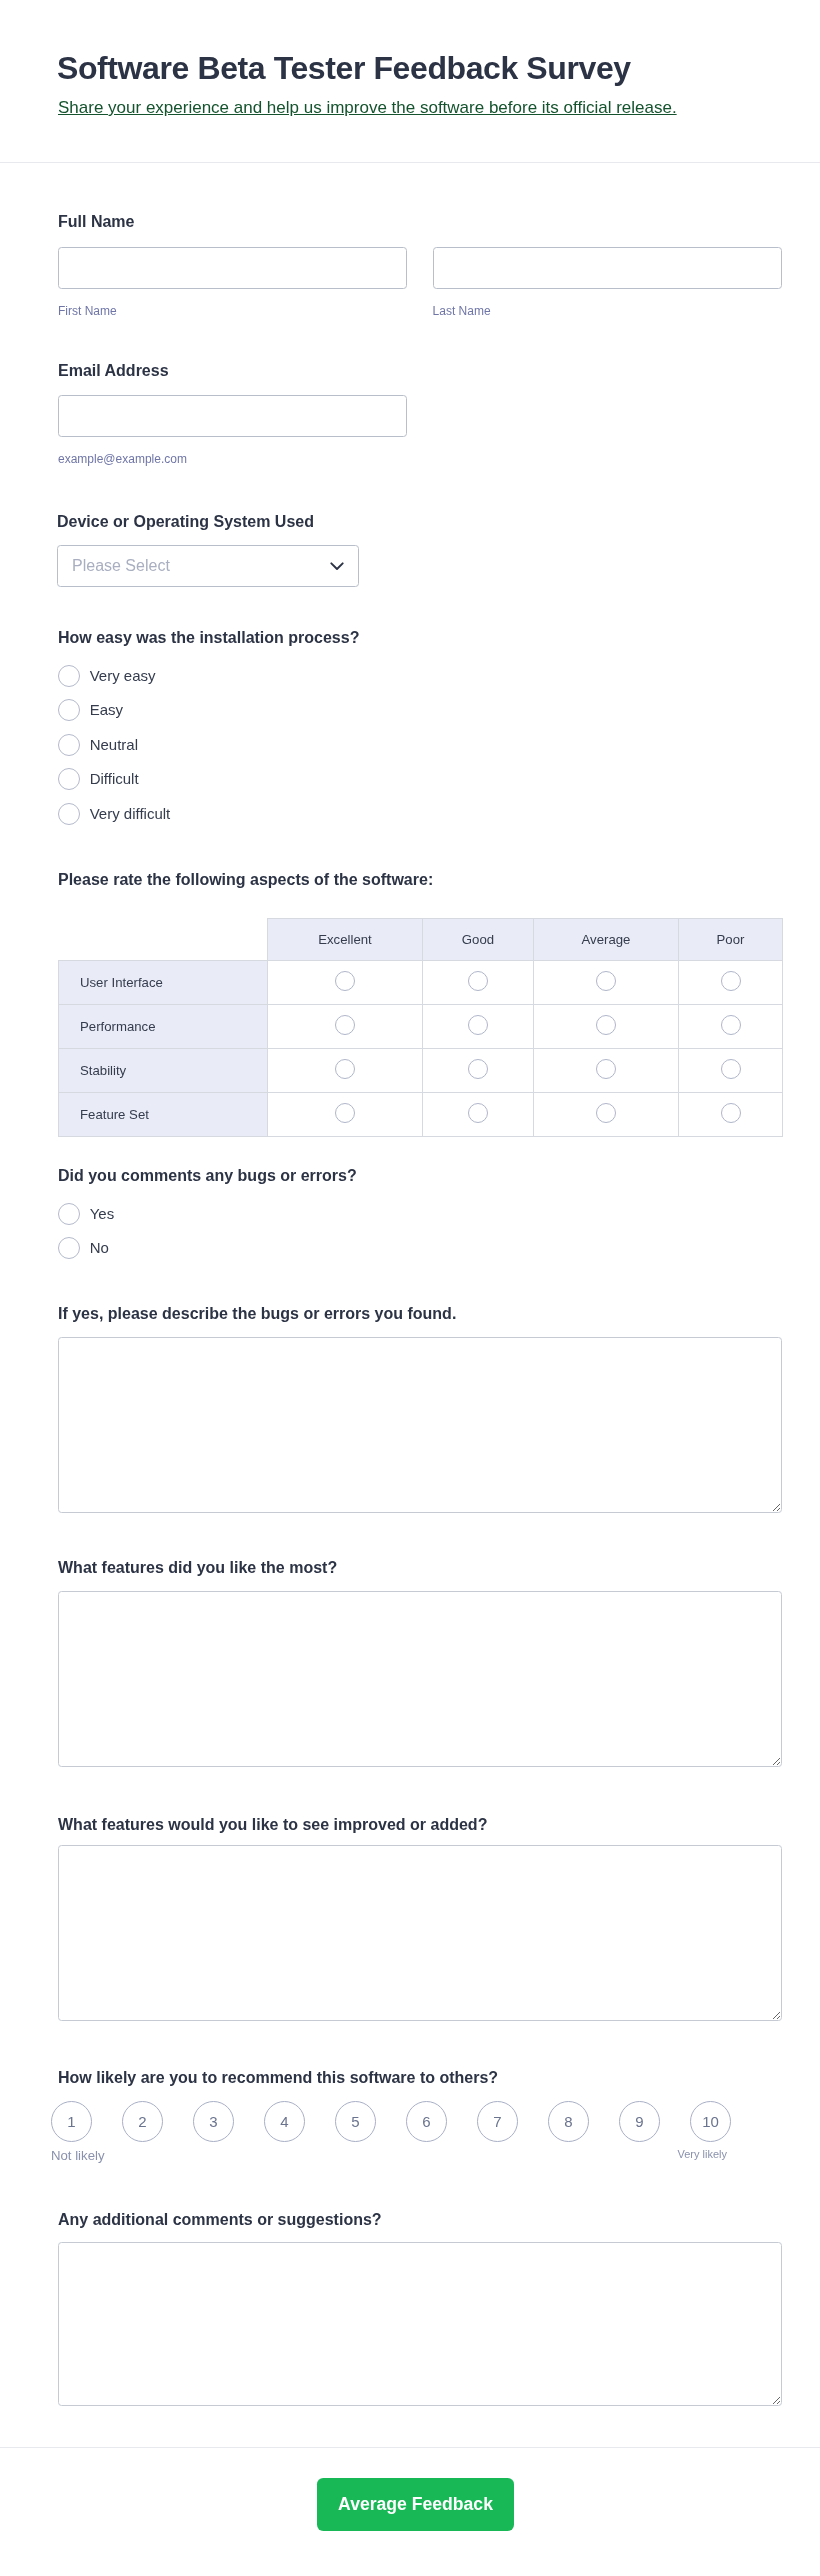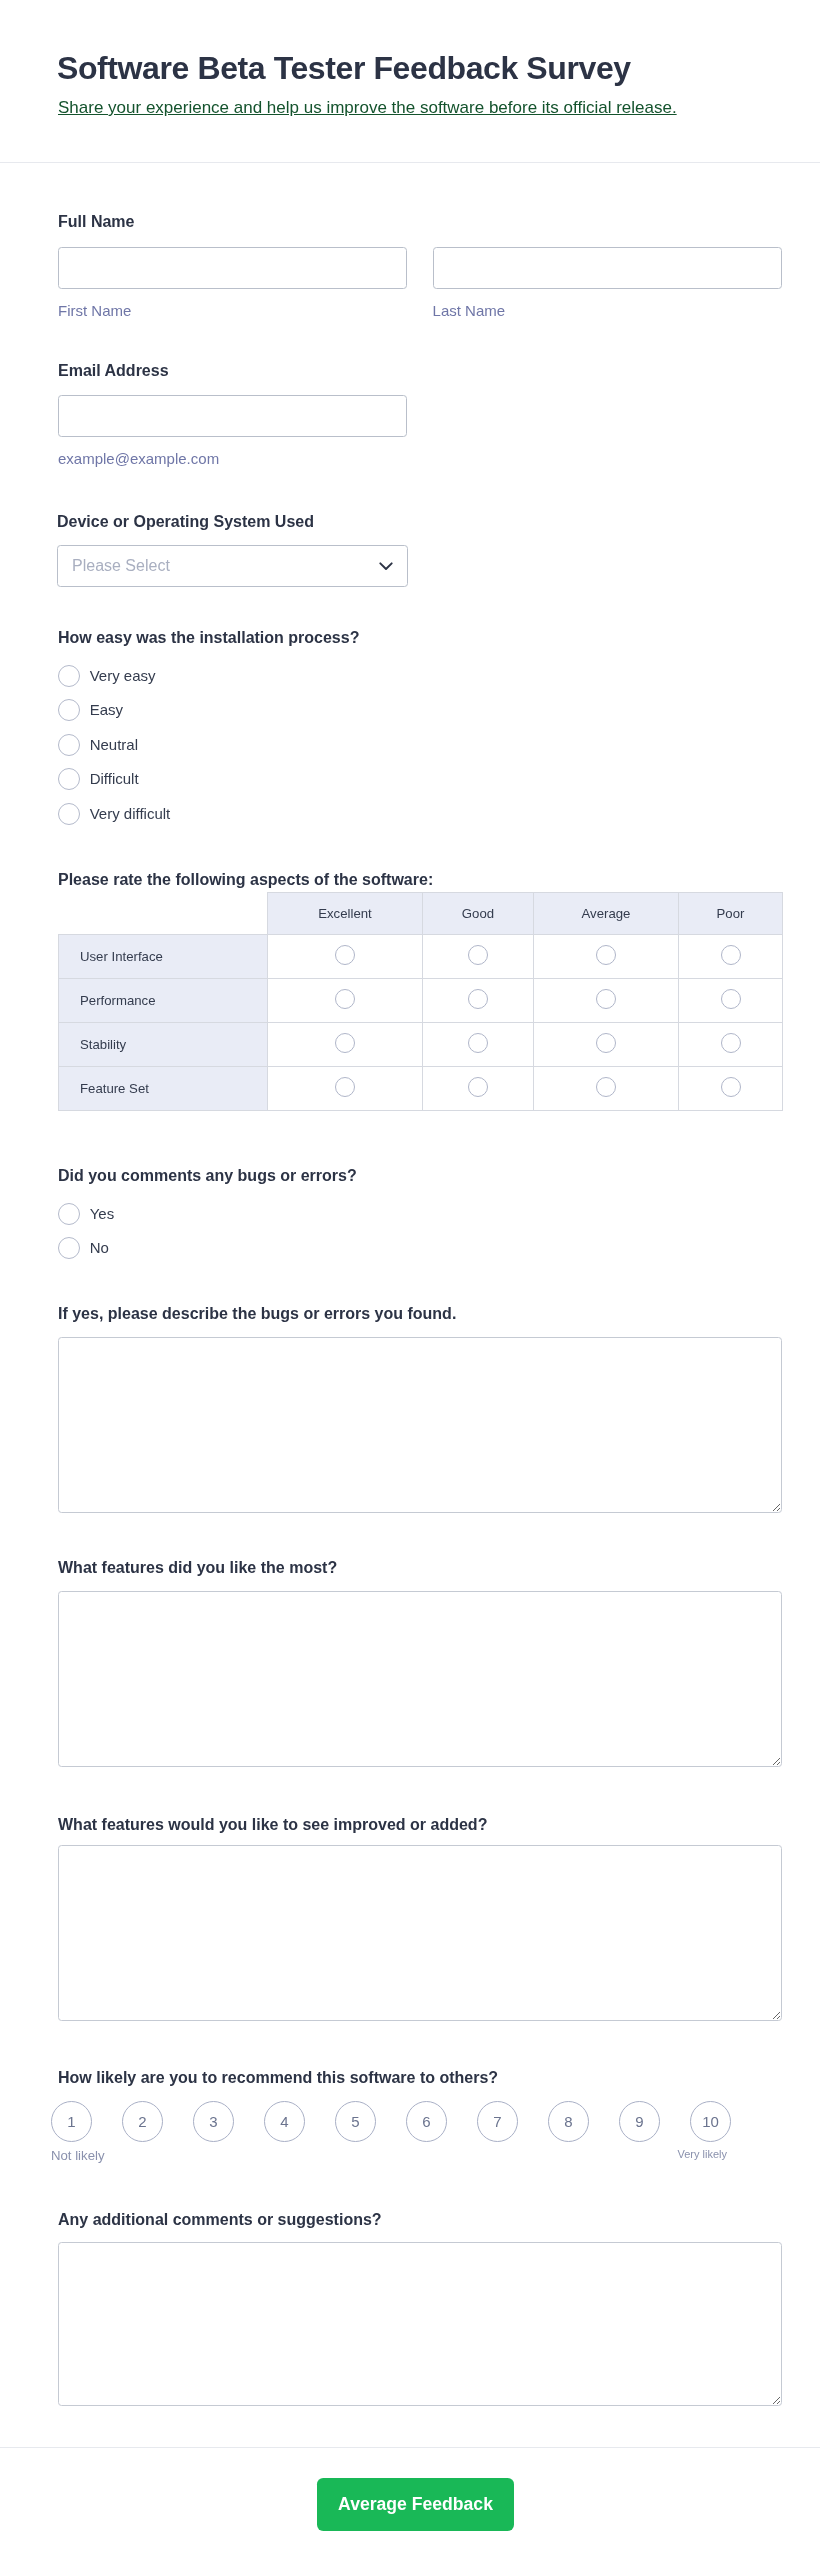--- a/index.html
+++ b/index.html
@@ -3,38 +3,38 @@
 <meta charset="utf-8">
 <style>
   html,body{margin:0;padding:0;background:#fff;}
   #page{position:relative;width:821px;height:2576px;background:#ffffff;
         font-family:"Liberation Sans","DejaVu Sans",sans-serif;color:#2c3345;overflow:hidden;}
   .abs{position:absolute;}
   .page-title{font-size:32px;line-height:39px;font-weight:700;color:#2c3345;letter-spacing:-0.4px;}
   .page-subtitle{font-size:17px;line-height:21px;color:#14532d;text-decoration:underline;}
   .divider{position:absolute;left:0;width:821px;height:0.9px;background:#e7e9ee;}
   .q-label{font-size:16px;line-height:19.4px;font-weight:600;color:#2c3345;}
-  .sub-label{font-size:15px;line-height:16px;color:#6f76a7;margin-top:14px;}
+  .sub-label{font-size:12px;line-height:16px;color:#6f76a7;margin-top:14px;}
   .text-input{box-sizing:border-box;display:block;height:42px;width:100%;
         border:0.9px solid #b9bfca;border-radius:3.5px;background:#fff;padding:0 10.6px;
         font-family:inherit;font-size:16px;color:#2c3345;outline:none;}
   .name-row{display:flex;gap:25.6px;margin-top:16px;width:724px;}
   .name-col-first{width:349px;}
   .name-col-last{width:349px;}
   .email-wrap{width:349px;}
-  .select-box{box-sizing:border-box;margin-top:14px;width:351px;height:42px;border:0.9px solid #b9bfca;
+  .select-box{box-sizing:border-box;margin-top:14px;width:302px;height:42px;border:0.9px solid #b9bfca;
         border-radius:3.5px;display:flex;align-items:center;justify-content:space-between;
         padding:0 14px;cursor:pointer;background:#fff;}
   .placeholder{font-size:16px;color:#a9afc0;}
   .opt-list{margin-top:17.6px;}
   .opt-row{display:flex;align-items:center;margin-bottom:12.4px;height:22px;cursor:pointer;}
   .radio{width:22px;height:22px;border:1.3px solid #b4bacb;border-radius:50%;
         background:#fff;box-sizing:border-box;flex:none;}
   .opt-label{font-size:15px;line-height:22px;color:#343c4e;margin-left:9.7px;}
-  table.matrix{border-collapse:collapse;table-layout:fixed;width:725px;margin-top:3px;}
+  table.matrix{border-collapse:collapse;table-layout:fixed;width:725px;margin-top:29px;}
   .matrix th,.matrix td{border:0.9px solid #d6d9e0;font-weight:400;padding:0;}
   .matrix thead th{background:#e9ecf6;height:41px;font-size:13.2px;color:#343c4e;text-align:center;}
   .matrix thead th.corner{background:#fff;border:none;}
   .matrix tbody th{background:#e9ecf6;text-align:left;padding-left:21px;font-size:13.2px;color:#343c4e;height:43px;}
   .matrix tbody td{background:#fff;text-align:center;vertical-align:middle;height:43px;}
   .table-radio{display:inline-block;width:20px;height:20px;border:1.3px solid #b0b6c9;
         border-radius:50%;background:#fff;box-sizing:border-box;cursor:pointer;}
   .textarea{box-sizing:border-box;display:block;margin-top:14px;width:724px;height:176px;
         border:0.9px solid #c5cad3;border-radius:3.5px;background:#fff;resize:vertical;
         font-family:inherit;font-size:15px;color:#2c3345;outline:none;padding:8.8px 10.6px;}

